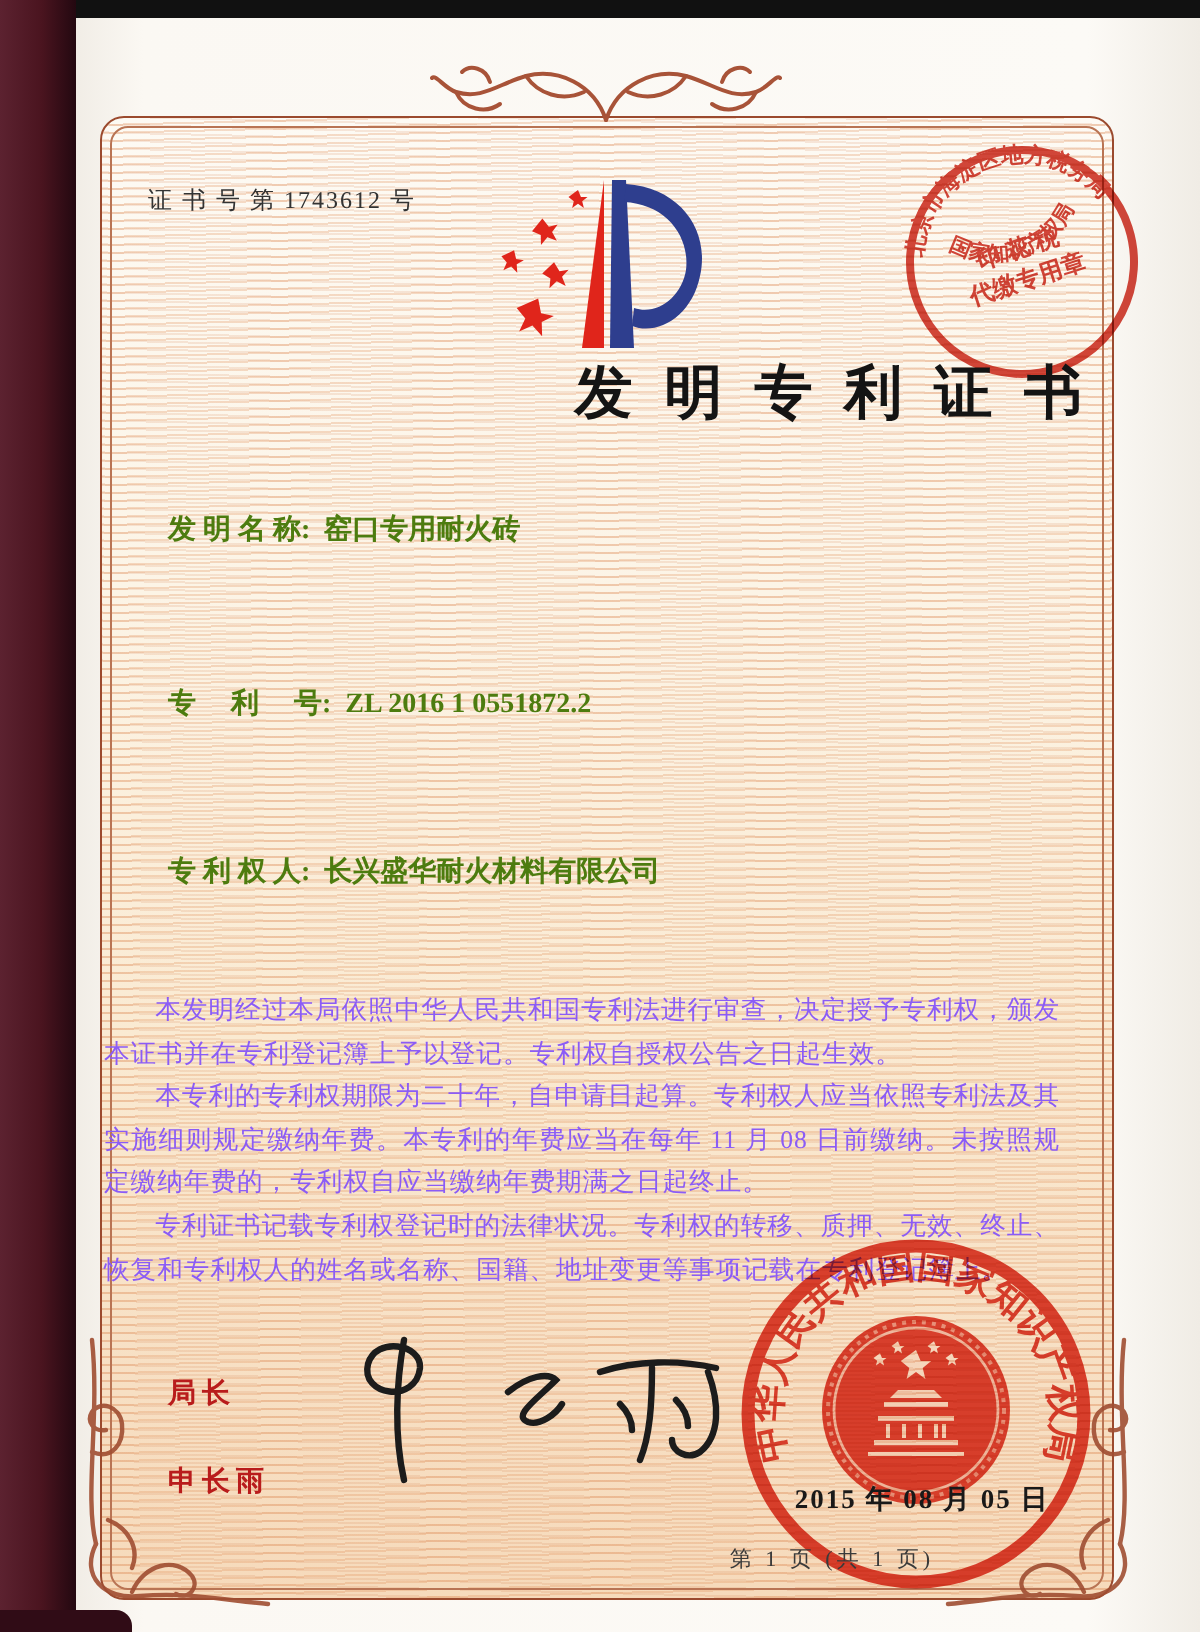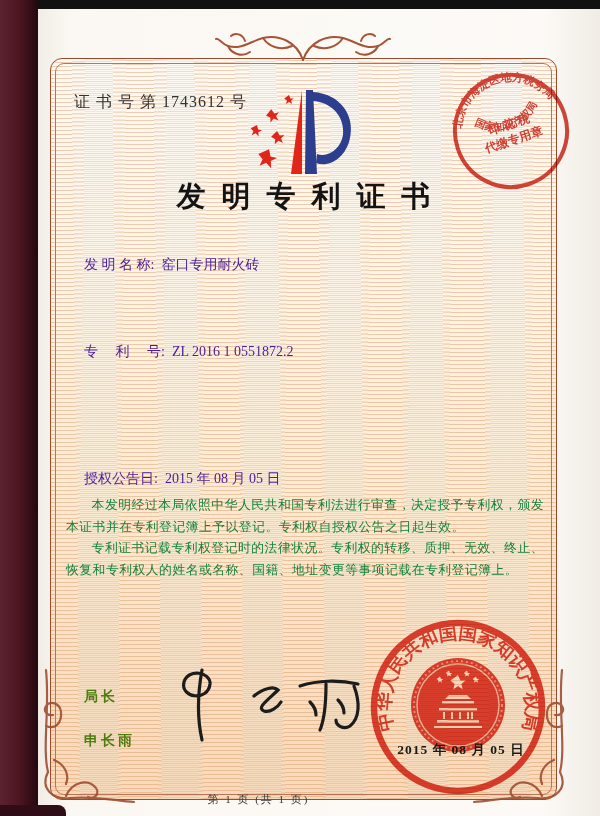--- a/index.html
+++ b/index.html
@@ -16,30 +16,30 @@
   
   .cert-bg{left:50px;top:58px;width:507px;height:742px;border-radius:12px;
     border:1.5px solid #9b4a2e;box-sizing:border-box;
     background:
       repeating-linear-gradient(178.6deg, rgba(225,145,92,0) 0 3px, rgba(225,145,92,.30) 3px 4px),
       repeating-linear-gradient(181.4deg, rgba(210,120,70,0) 0 3px, rgba(210,120,70,.16) 3px 4px),
       linear-gradient(180deg,#fdfaf4 0%,#fcf4e6 32%,#faead2 62%,#f7dfc3 86%,#f6dabb 100%);}
   .frame-inner{left:55px;top:63px;width:497px;height:732px;border:1px solid #b97454;
                border-radius:9px;box-sizing:border-box;}
   
-  .cert-no{left:74px;top:92px;font-size:16px;color:#333;letter-spacing:1px;}
-  .title{left:50px;top:177px;width:507px;text-align:center;font-size:29px;font-weight:600;
+  .cert-no{left:74px;top:92px;font-size:12px;color:#333;letter-spacing:1px;}
+  .title{left:50px;top:177px;width:507px;text-align:right;font-size:29px;font-weight:600;
          color:#141414;letter-spacing:.55em;text-indent:.55em;}
-  .field{left:84px;width:440px;font-size:14px;font-weight:400;color:#4c1d95;}
+  .field{left:84px;width:440px;font-size:14px;font-weight:700;color:#4d7c0f;}
   .fvalue{margin-left:7px;}
-  .bodytext{left:66px;top:495px;width:478px;font-size:12.8px;line-height:21.6px;
-            letter-spacing:.5px;color:#15803d;text-align:justify;}
+  .bodytext{left:52px;top:495px;width:478px;font-size:12.8px;line-height:21.6px;
+            letter-spacing:.5px;color:#8b5cf6;text-align:justify;}
   .bodytext p{margin:0;text-indent:2em;}
-  .signer{left:84px;font-size:14px;font-weight:600;color:#4d7c0f;letter-spacing:3px;}
-  .footer{left:50px;top:792px;width:417px;text-align:center;font-size:11px;
+  .signer{left:84px;font-size:14px;font-weight:600;color:#b91c1c;letter-spacing:3px;}
+  .footer{left:50px;top:772px;width:417px;text-align:right;font-size:11px;
           letter-spacing:2px;color:#3a3a3a;}
   .date-on-seal{left:386px;top:741px;width:150px;text-align:center;font-size:13.5px;
                 font-weight:700;color:#191919;letter-spacing:1px;}
   svg{display:block;}
   .seal{mix-blend-mode:multiply;opacity:.92;}
 </style>
 </head>
 <body>
 
 <div class="shot">
@@ -117,26 +117,27 @@
   </svg>
 
   <div class="abs title">发明专利证书</div>
 
   <div class="abs field" style="top:256px">
     <span>发 明 名 称:</span><span class="fvalue">窑口专用耐火砖</span>
   </div>
   <div class="abs field" style="top:343px">
     <span>专　 利　 号:</span><span class="fvalue">ZL 2016 1 0551872.2</span>
   </div>
-  <div class="abs field" style="top:470px">
-    <span>授权公告日:</span><span class="fvalue">2015 年 08 月 05 日</span>
+  <div class="abs field" style="top:427px">
+    <span>专 利 权 人:</span><span class="fvalue">长兴盛华耐火材料有限公司</span>
   </div>
 
   <div class="abs bodytext">
     <p>本发明经过本局依照中华人民共和国专利法进行审查，决定授予专利权，颁发本证书并在专利登记簿上予以登记。专利权自授权公告之日起生效。</p>
+    <p>本专利的专利权期限为二十年，自申请日起算。专利权人应当依照专利法及其实施细则规定缴纳年费。本专利的年费应当在每年 11 月 08 日前缴纳。未按照规定缴纳年费的，专利权自应当缴纳年费期满之日起终止。</p>
     <p>专利证书记载专利权登记时的法律状况。专利权的转移、质押、无效、终止、恢复和专利权人的姓名或名称、国籍、地址变更等事项记载在专利登记簿上。</p>
   </div>
 
   <div class="abs signer" style="top:688px">局长</div>
   <div class="abs signer" style="top:732px">申长雨</div>
 
   <svg class="abs" style="left:168px;top:656px;" width="210" height="92" viewBox="0 0 210 92">
     <g fill="none" stroke="#1c1c1c" stroke-width="3.2" stroke-linecap="round">
       <path d="M34,14 C30,36 29,62 34,84"></path>
       <path d="M16,26 C12,42 40,46 42,28 C43,16 20,12 16,26"></path>

